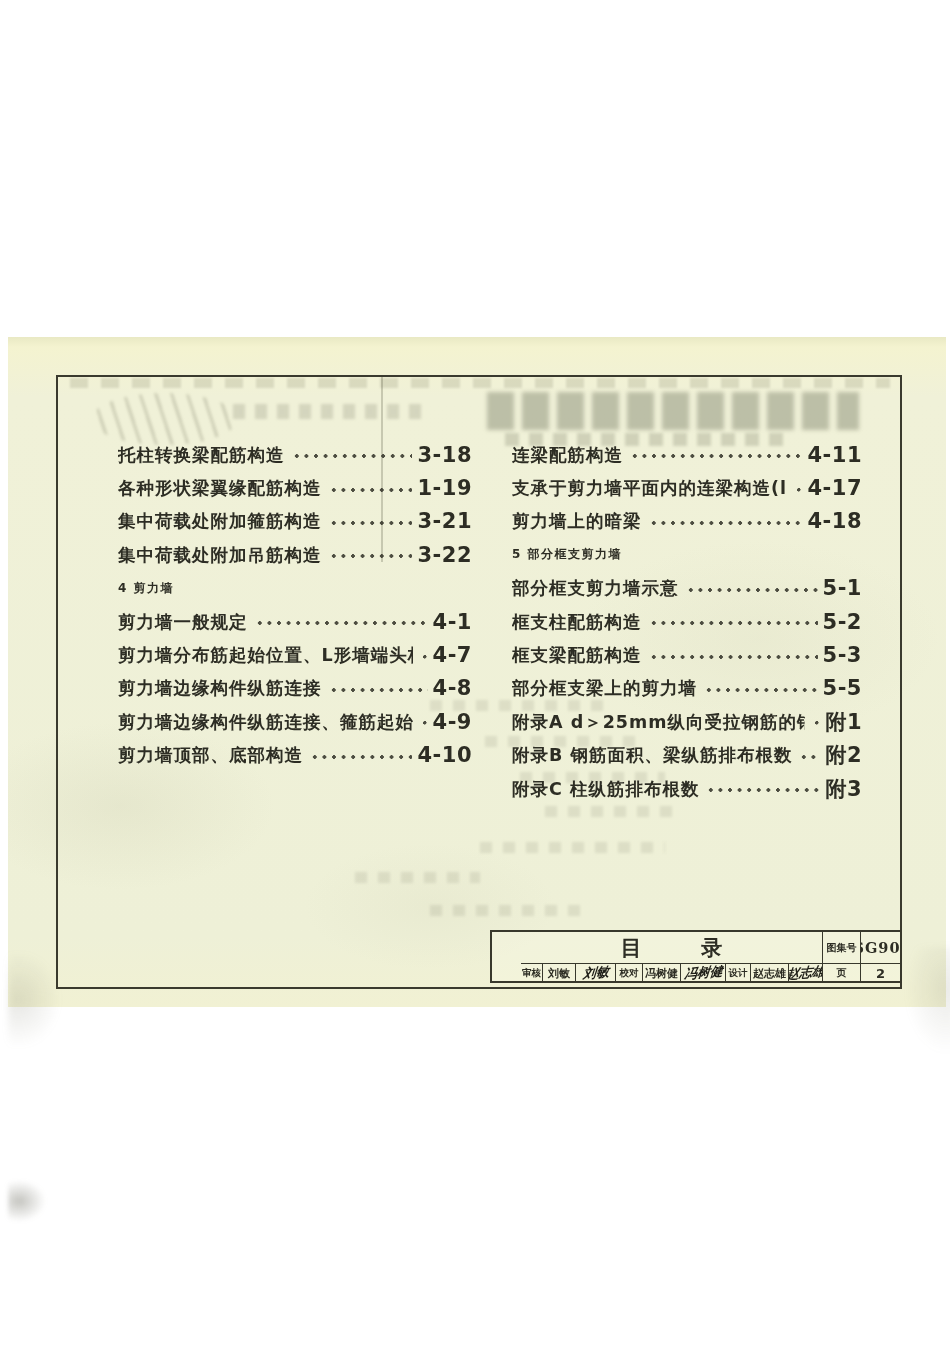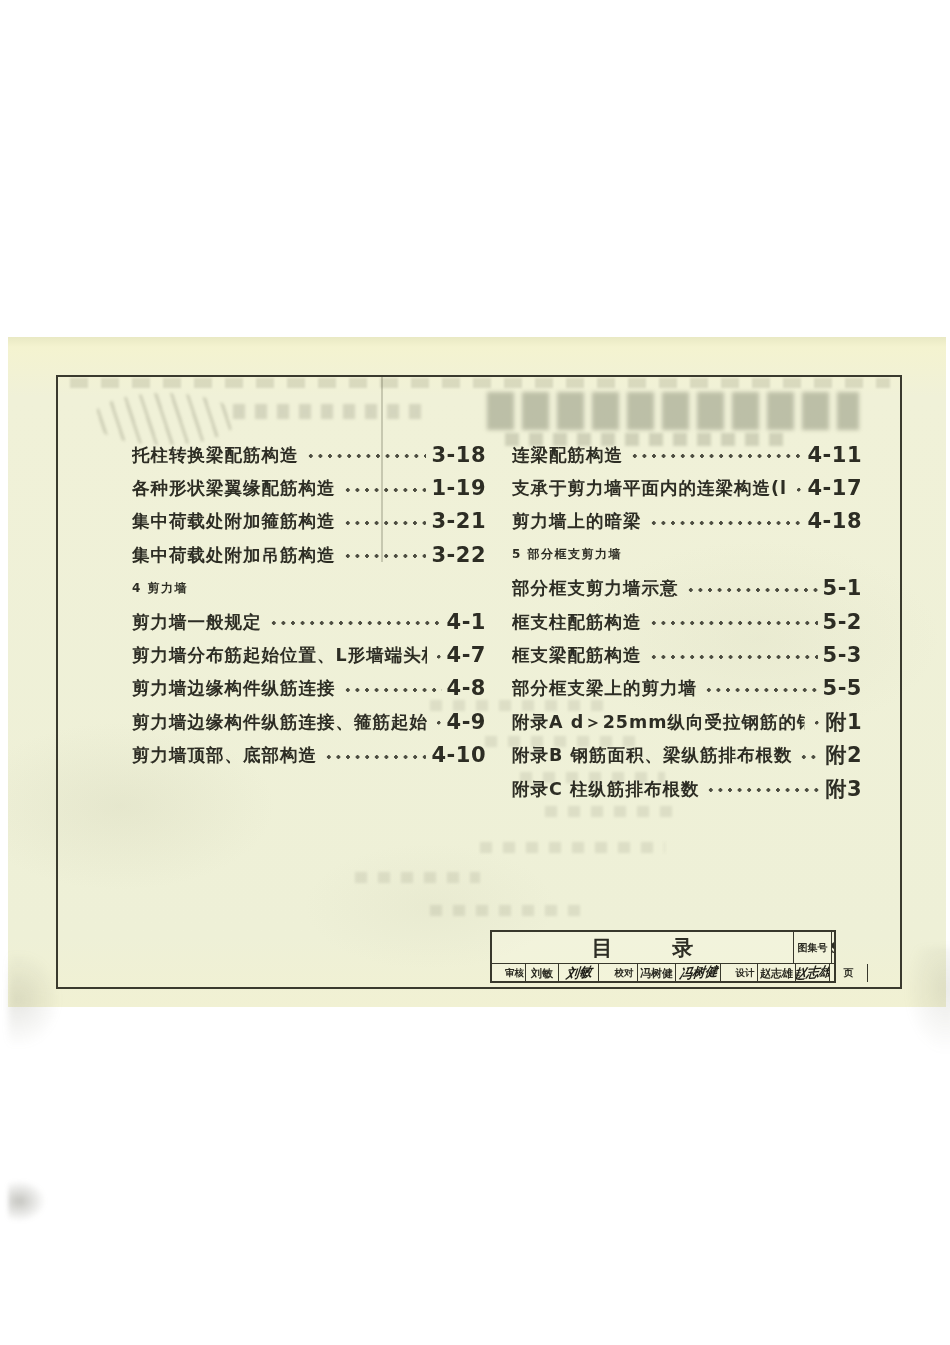--- a/index.html
+++ b/index.html
@@ -18,53 +18,53 @@
       radial-gradient(ellipse 220px 120px at 12% 70%,rgba(190,190,160,.18),transparent 70%),
       radial-gradient(ellipse 260px 140px at 80% 45%,rgba(200,200,170,.14),transparent 70%),
       radial-gradient(ellipse 180px 90px at 45% 85%,rgba(195,195,165,.12),transparent 70%);
   }
   .frame{
     position:absolute;left:56px;top:375px;width:846px;height:614px;
     border:2px solid #3a3a2e;box-sizing:border-box;
   }
   
   .toc-col{position:absolute;top:438px;}
-  .toc-col.left{left:132px;width:354px;}
+  .toc-col.left{left:118px;width:354px;}
   .toc-col.right{left:512px;width:350px;}
   .toc-row{
     display:flex;align-items:center;height:33.4px;overflow:hidden;
     font-size:17.5px;font-weight:700;letter-spacing:1px;white-space:nowrap;
     color:#2d2d24;
   }
   .toc-row .toc-label{flex:0 1 auto;min-width:0;overflow:hidden;}
   .toc-row .leader{
     flex:1 1 8px;height:100%;margin:0 5px 0 7px;min-width:8px;
     background-image:radial-gradient(circle,rgba(48,48,38,.85) 1.6px,rgba(0,0,0,0) 1.9px);
     background-size:9.6px 9.6px;background-repeat:repeat-x;background-position:0 56%;
   }
   .toc-row .toc-page{flex:0 0 auto;font-size:21px;letter-spacing:.5px;}
   .toc-row.heading{font-size:12px;letter-spacing:1.5px;}
   
   .titleblock{
-    position:absolute;left:490px;top:930px;width:346px;height:53px;box-sizing:border-box;
+    position:absolute;left:490px;top:930px;width:412px;height:53px;box-sizing:border-box;
     border:2px solid #38382c;background:rgba(250,250,230,.35);
-    display:flex;flex-direction:column;font-weight:700;
+    display:flex;flex-direction:column;font-weight:700;padding-left:29px;
   }
   .tb-row{display:flex;box-sizing:border-box;}
   .tb-row.top{flex:0 0 32px;border-bottom:1px solid #38382c;}
   .tb-row.bottom{flex:1 1 auto;}
   .tb-cell{
     box-sizing:border-box;display:flex;align-items:center;justify-content:center;
     border-right:1px solid #38382c;overflow:hidden;white-space:nowrap;
   }
   .tb-cell:last-child{border-right:none;}
   .tb-title{flex:0 0 302px;font-size:21px;letter-spacing:26px;text-indent:26px;}
   .tb-atlas-label{flex:0 0 38px;font-size:10px;}
   .tb-atlas-no{flex:1 1 auto;font-size:14.5px;letter-spacing:1px;font-family:"DejaVu Serif",serif;}
-  .tb-sm-label{font-size:9.5px;margin-left:12px;}
+  .tb-sm-label{font-size:9.5px;}
   .tb-name{font-size:11px;}
   .tb-sig{font-size:13px;font-style:italic;}
   .tb-sig span{display:inline-block;transform:rotate(-5deg) skewX(-10deg);color:#1f1f18;}
   .w22{flex:0 0 22px}.w33{flex:0 0 33px}.w40{flex:0 0 40px}.w27{flex:0 0 27px}
   .w38{flex:0 0 38px}.w45{flex:0 0 45px}.w25{flex:0 0 25px}.w34{flex:0 0 34px}
   .wpage{flex:0 0 38px;font-size:10px}.wpageno{flex:1 1 auto;font-size:13px}
   
   .ghost{position:absolute;pointer-events:none;}
   .ghost-top-strip{left:70px;top:378px;width:820px;height:10px;
     background:repeating-linear-gradient(90deg,rgba(95,95,72,.16) 0 18px,transparent 18px 31px);

